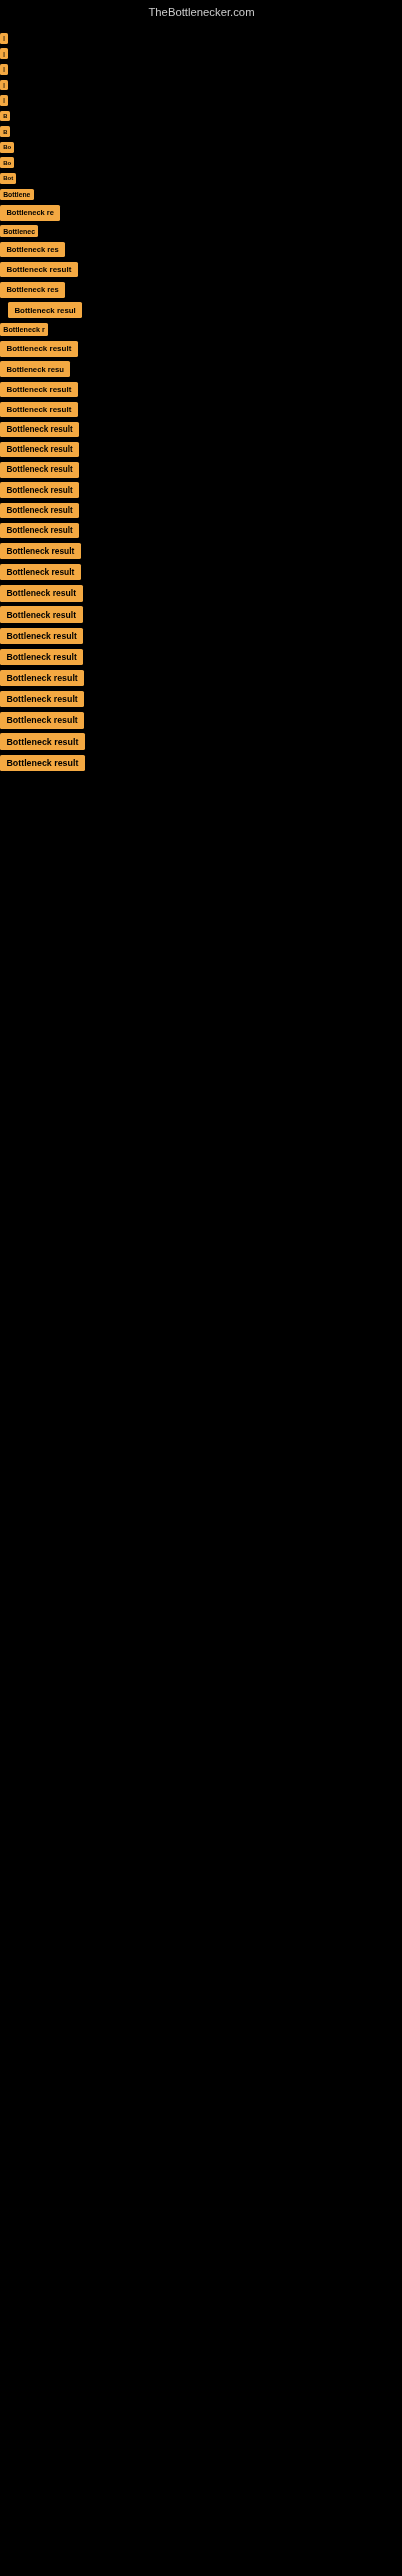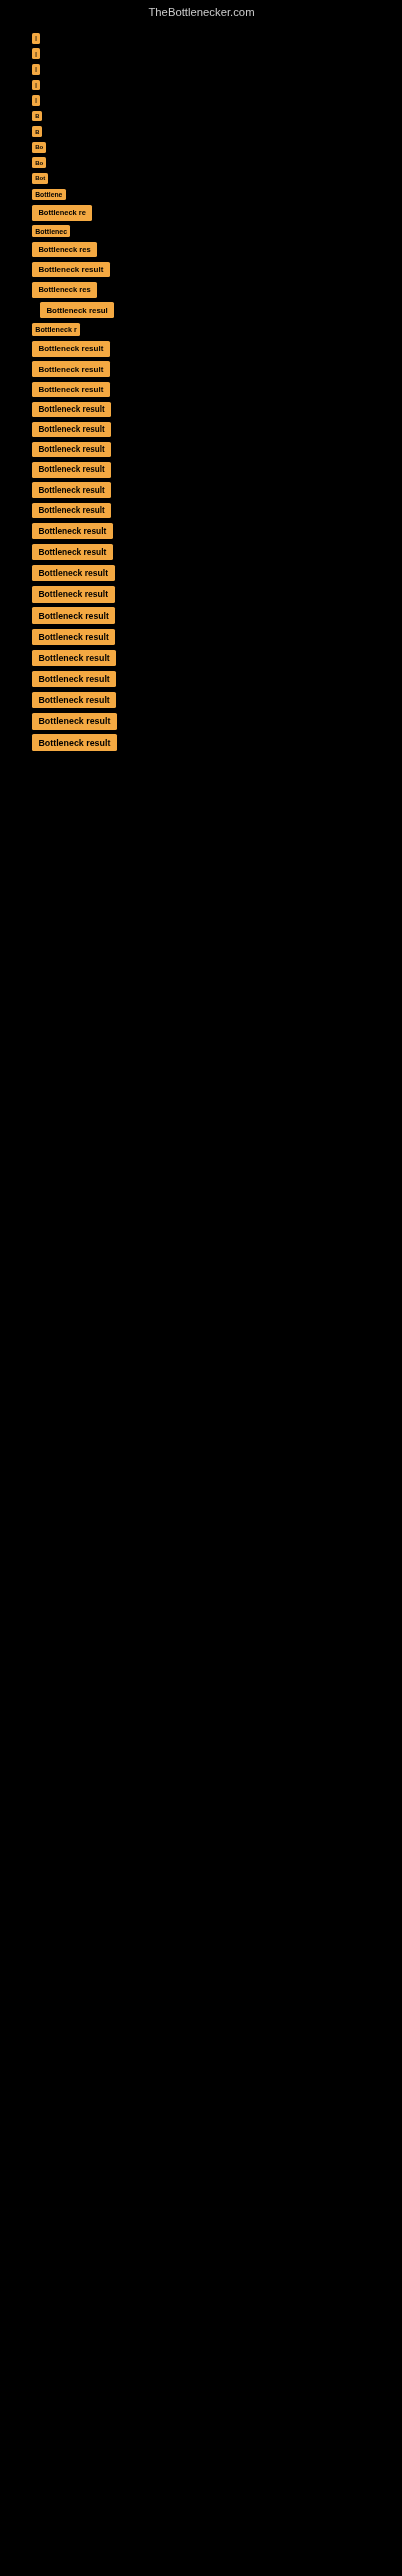--- a/index.html
+++ b/index.html
@@ -20,21 +20,20 @@
       font-size: 11.3px;
       padding: 6.4px 0;
     }
     .container {
       padding: 8px 0;
     }
     .result-item {
       margin: 4.8px 0;
       display: flex;
       align-items: center;
-      padding-left: 32px;
     }
     .result-badge {
       background-color: #f4a942;
       color: #000;
       font-size: 8.9px;
       font-weight: bold;
       padding: 3.2px 4.8px;
       border-radius: 1.6px;
       white-space: nowrap;
       display: inline-block;
@@ -99,20 +98,23 @@
     <div class="result-item" style="margin-top: 4.8px;">
       <span class="result-badge" style="font-size: 7.9px; padding: 3.2px 6.4px; margin-left: 8px;">Bottleneck resul</span>
     </div>
     <div class="result-item" style="margin-top: 4.8px;">
       <span class="result-badge" style="font-size: 7.2px; padding: 2.4px 3.2px;">Bottleneck r</span>
     </div>
     <div class="result-item" style="margin-top: 4.8px;">
       <span class="result-badge" style="font-size: 8px; padding: 3.2px 6.4px;">Bottleneck result</span>
     </div>
     <div class="result-item" style="margin-top: 4.8px;">
+      <span class="result-badge" style="font-size: 7.7px; padding: 3.2px 6.4px;">Bottleneck resu</span>
+    </div>
+    <div class="result-item" style="margin-top: 4.8px;">
       <span class="result-badge" style="font-size: 8px; padding: 3.2px 6.4px;">Bottleneck result</span>
     </div>
     <div class="result-item" style="margin-top: 4.8px;">
       <span class="result-badge" style="font-size: 8px; padding: 3.2px 6.4px;">Bottleneck result</span>
     </div>
     <div class="result-item" style="margin-top: 4.8px;">
       <span class="result-badge" style="font-size: 8.2px; padding: 3.2px 6.4px;">Bottleneck result</span>
     </div>
     <div class="result-item" style="margin-top: 4.8px;">
       <span class="result-badge" style="font-size: 8.2px; padding: 3.2px 6.4px;">Bottleneck result</span>

